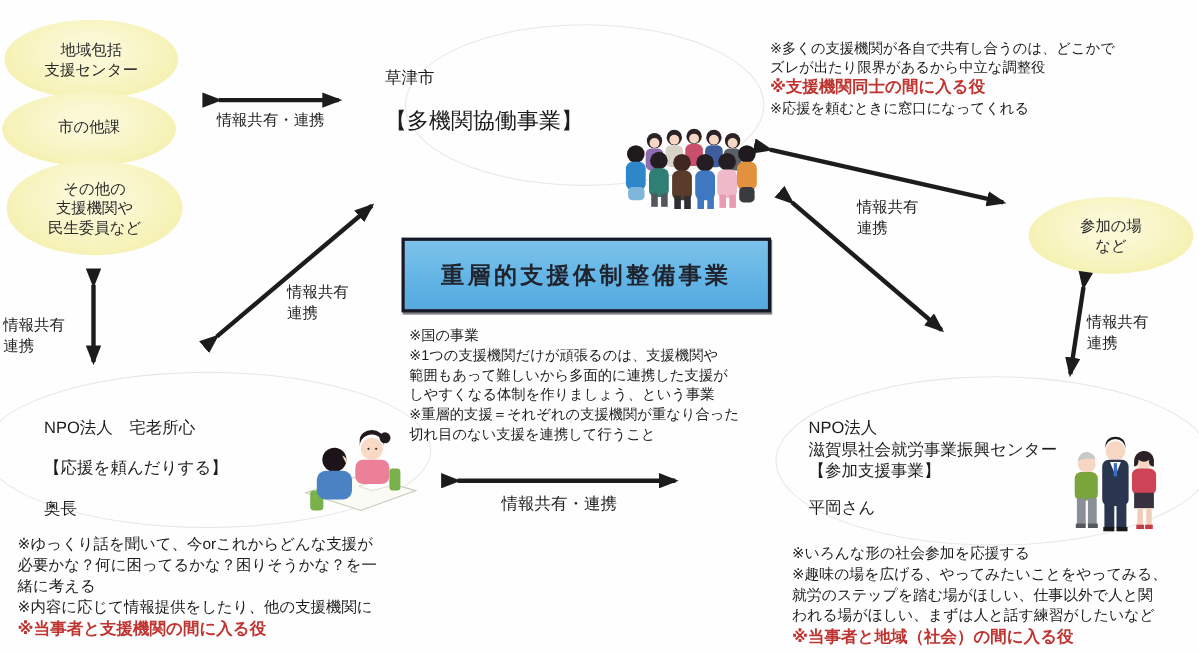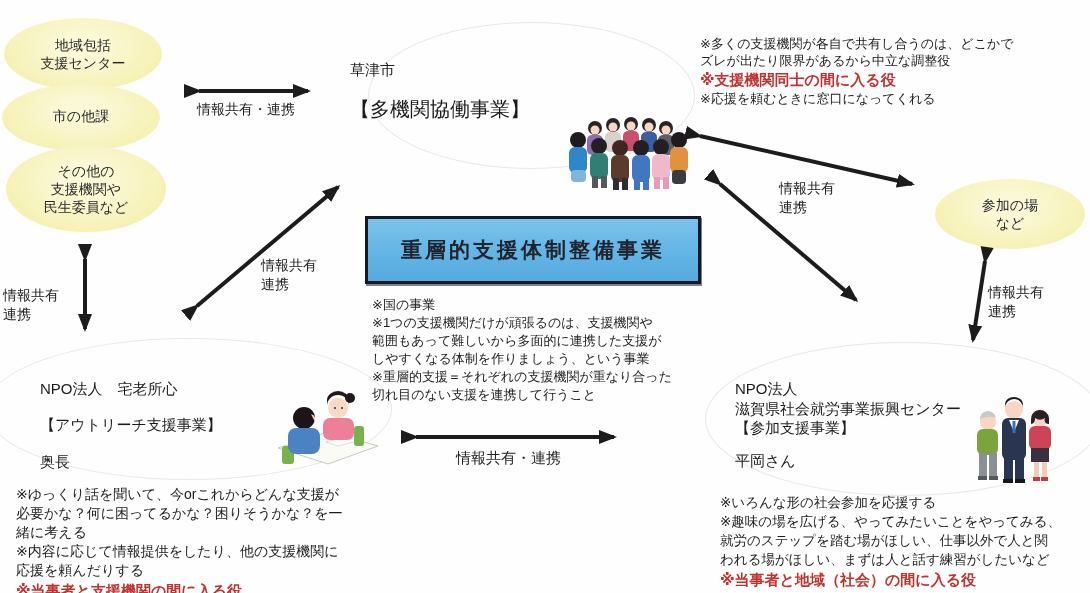--- a/index.html
+++ b/index.html
@@ -164,21 +164,21 @@
 連携</div>
   <div class="abs arrow-label two pre" style="left:261px;top:256px;">情報共有
 連携</div>
   <div class="abs arrow-label two pre" style="left:779px;top:179px;">情報共有
 連携</div>
   <div class="abs arrow-label two pre" style="left:988px;top:283px;">情報共有
 連携</div>
   <div class="abs arrow-label" style="left:456px;top:449px;font-size:15px;">情報共有・連携</div>
 
   <div class="abs center npo-line" style="left:40px;top:361px;width:260px;">NPO法人　宅老所心</div>
-  <div class="abs center npo-line" style="left:40px;top:397px;width:260px;">【アウトリーチ支援事業】</div>
+  <div class="abs center npo-line" style="left:40px;top:397px;width:260px;">【応援を頼んだりする】</div>
   <div class="abs center npo-line" style="left:40px;top:434px;width:260px;">奥長</div>
 
   <svg class="abs" style="left:266px;top:384px;" width="118" height="94" viewBox="0 0 118 94">
     <polygon points="12,64 62,48 112,62 62,80" fill="#fbfbf6" stroke="#c9c9bd" stroke-width="1"></polygon>
     <polygon points="60,58 84,52 96,56 72,62" fill="#ffffff" stroke="#d8d8cc" stroke-width="0.8"></polygon>
 
     <rect x="88" y="42" width="10" height="20" rx="3" fill="#79b14a"></rect>
     <circle cx="72" cy="24" r="10" fill="#f8d9c5"></circle>
     <path d="M61,22 a11,11 0 0 1 22,0 l0,-6 a11,9 0 0 0 -22,0 z" fill="#22191c"></path>
     <circle cx="84" cy="14" r="5" fill="#22191c"></circle>
@@ -190,21 +190,20 @@
     <circle cx="38" cy="34" r="11" fill="#1c1418"></circle>
     <path d="M45,30 a6,6 0 0 1 4,8 z" fill="#f8d9c5"></path>
     <rect x="22" y="44" width="32" height="26" rx="8" fill="#4b82c4"></rect>
   </svg>
 
   <div class="abs note-bl" style="left:16px;top:485px;width:385px;">
     <div>※ゆっくり話を聞いて、今orこれからどんな支援が</div>
     <div>必要かな？何に困ってるかな？困りそうかな？を一</div>
     <div>緒に考える</div>
     <div>※内容に応じて情報提供をしたり、他の支援機関に</div>
-    <div>応援を頼んだりする</div>
     <div class="red">※当事者と支援機関の間に入る役</div>
   </div>
 
   <div class="abs center npo-line" style="left:735px;top:361px;width:290px;">NPO法人</div>
   <div class="abs center npo-line" style="left:735px;top:400px;width:290px;">【参加支援事業】</div>
   <div class="abs center npo-line" style="left:735px;top:381px;width:290px;">滋賀県社会就労事業振興センター</div>
   <div class="abs center npo-line" style="left:735px;top:433px;width:290px;">平岡さん</div>
 
   <svg class="abs" style="left:970px;top:394px;" width="88" height="92" viewBox="0 0 88 92">
 

